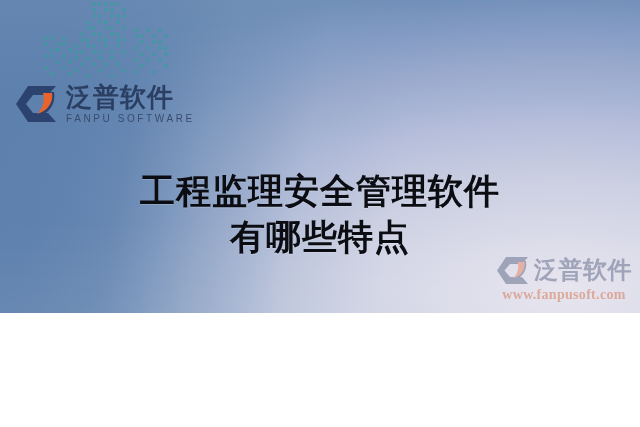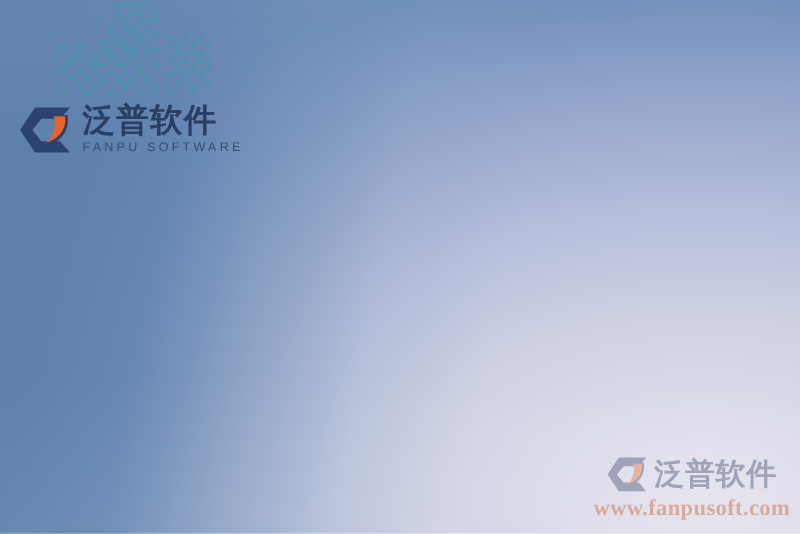--- a/index.html
+++ b/index.html
@@ -4,21 +4,21 @@
 <style>
   html, body {
     margin: 0;
     padding: 0;
     background: #ffffff;
   }
 
   #banner {
     position: relative;
     width: 640px;
-    height: 427px;
+    height: 313px;
     overflow: hidden;
     font-family: "Liberation Sans", "DejaVu Sans", sans-serif;
     
     background:
       radial-gradient(120% 105% at 88% 92%,
         #e6e4ee 0%,
         #dcdcea 14%,
         #ccd0e2 32%,
         #b6bedb 50%,
         #97a8cc 68%,
@@ -134,21 +134,21 @@
   #watermark-cn {
     font-family: "DejaVu Sans", "Liberation Sans", sans-serif;
     font-size: 24px;
     font-weight: 700;
     color: #8d93ab;
     letter-spacing: 0.5px;
     white-space: nowrap;
   }
   #watermark-url {
     font-family: "Liberation Serif", "DejaVu Serif", serif;
-    font-size: 18px;
+    font-size: 14px;
     font-weight: 700;
     color: #d99a84;
     letter-spacing: 0.3px;
     margin-top: 1px;
     white-space: nowrap;
   }
 </style>
 </head>
 <body>
 
@@ -272,20 +272,24 @@
       <path d="M13 2 L41 2 L33 11 L18 11 L11 20 L18 29 L33 29 L41 38 L13 38 L1 20 Z" fill="#2c4370"></path>
       <path d="M39 8 C41 19 35 30 21 33 C29 27 31 18 29 8 Z" fill="#2c4370"></path>
       <path d="M37 9 C38.5 18 33 27 22 30 C28 24 30 17 28 9 Z" fill="#e8642a"></path>
     </svg>
     <div class="brand-text-block">
       <div id="brand-cn">泛普软件</div>
       <div id="brand-en">FANPU SOFTWARE</div>
     </div>
   </div>
 
+  <div id="headline">
+    <span class="line">工程监理安全管理软件</span>
+    <span class="line">有哪些特点</span>
+  </div>
 
   <div id="watermark">
     <div class="wm-row">
       <svg id="watermark-mark" viewBox="0 0 34 31" xmlns="http://www.w3.org/2000/svg" aria-hidden="true">
         <path d="M10 2 L32 2 L26 9 L14 9 L8.5 15.5 L14 22 L26 22 L32 29 L10 29 L1 15.5 Z" fill="#8d93ab"></path>
         <path d="M30 6 C31.5 14.5 27 23 16.5 25.5 C22.5 20.5 24.5 14 23 6 Z" fill="#8d93ab"></path>
         <path d="M28.5 7 C29.6 14 25.5 21 17 23.5 C21.5 19 23 13.5 21.8 7 Z" fill="#e5a48f"></path>
       </svg>
       <span id="watermark-cn">泛普软件</span>
     </div>

